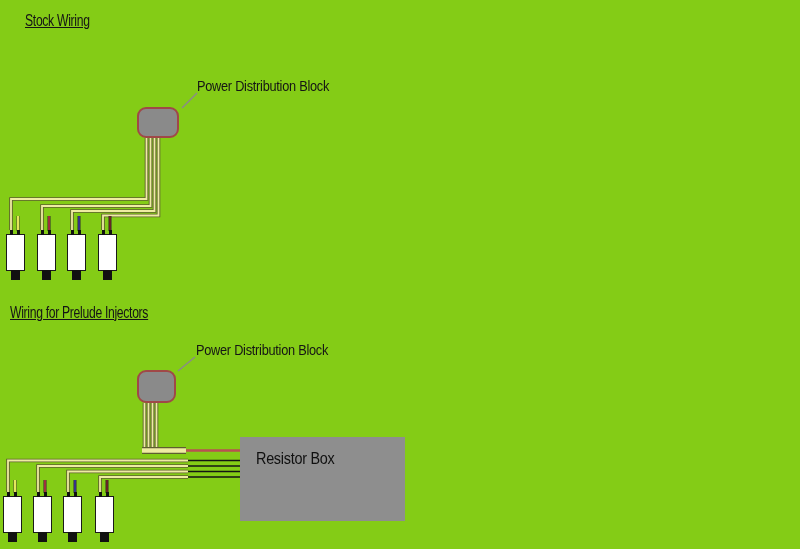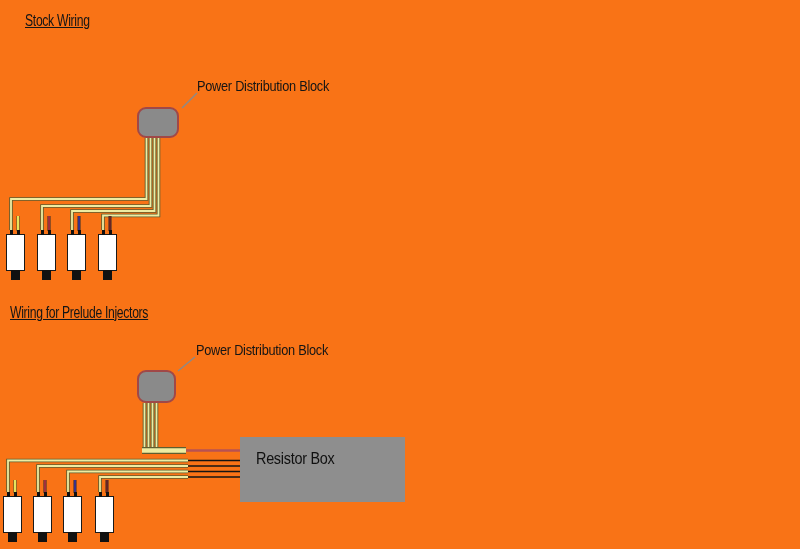--- a/index.html
+++ b/index.html
@@ -1,17 +1,17 @@
 <!DOCTYPE html>
 <html><head>
 <meta charset="utf-8">
 <style>
   html,body{margin:0;padding:0;background:#fff;}
   #canvas{
-    position:relative;width:800px;height:549px;background:#f97316;overflow:hidden;
+    position:relative;width:800px;height:549px;background:#84cc16;overflow:hidden;
     font-family:"Liberation Sans", sans-serif;color:#111;
   }
   .abs{position:absolute;}
   .title{
     font-size:16px;font-weight:400;letter-spacing:-0.4px;
     text-decoration:underline;white-space:nowrap;
     transform:scaleX(0.76);transform-origin:0 0;color:#151515;
   }
   .blocklabel{
     font-size:15px;font-weight:400;letter-spacing:-0.3px;white-space:nowrap;
@@ -141,21 +141,21 @@
     <span class="pin pin-right"></span>
     <span class="nozzle"></span>
   </div>
 
   <div class="abs title" style="left:10px;top:304px;">Wiring for Prelude Injectors</div>
 
   <div class="abs blocklabel" style="left:196px;top:341px;">Power Distribution Block</div>
 
   <div class="abs pblock" style="left:137px;top:370px;width:39px;height:33px;"></div>
 
-  <div class="abs resistor" style="left:240px;top:437px;width:165px;height:65px;">
+  <div class="abs resistor" style="left:240px;top:437px;width:165px;height:84px;">
     <span class="resistor-label">Resistor Box</span>
   </div>
 
   <div class="injector" style="left:3px;top:496px;">
     <span class="pin pin-left"></span>
     <span class="pin pin-right"></span>
     <span class="nozzle"></span>
   </div>
   <div class="injector" style="left:33px;top:496px;">
     <span class="pin pin-left"></span>

